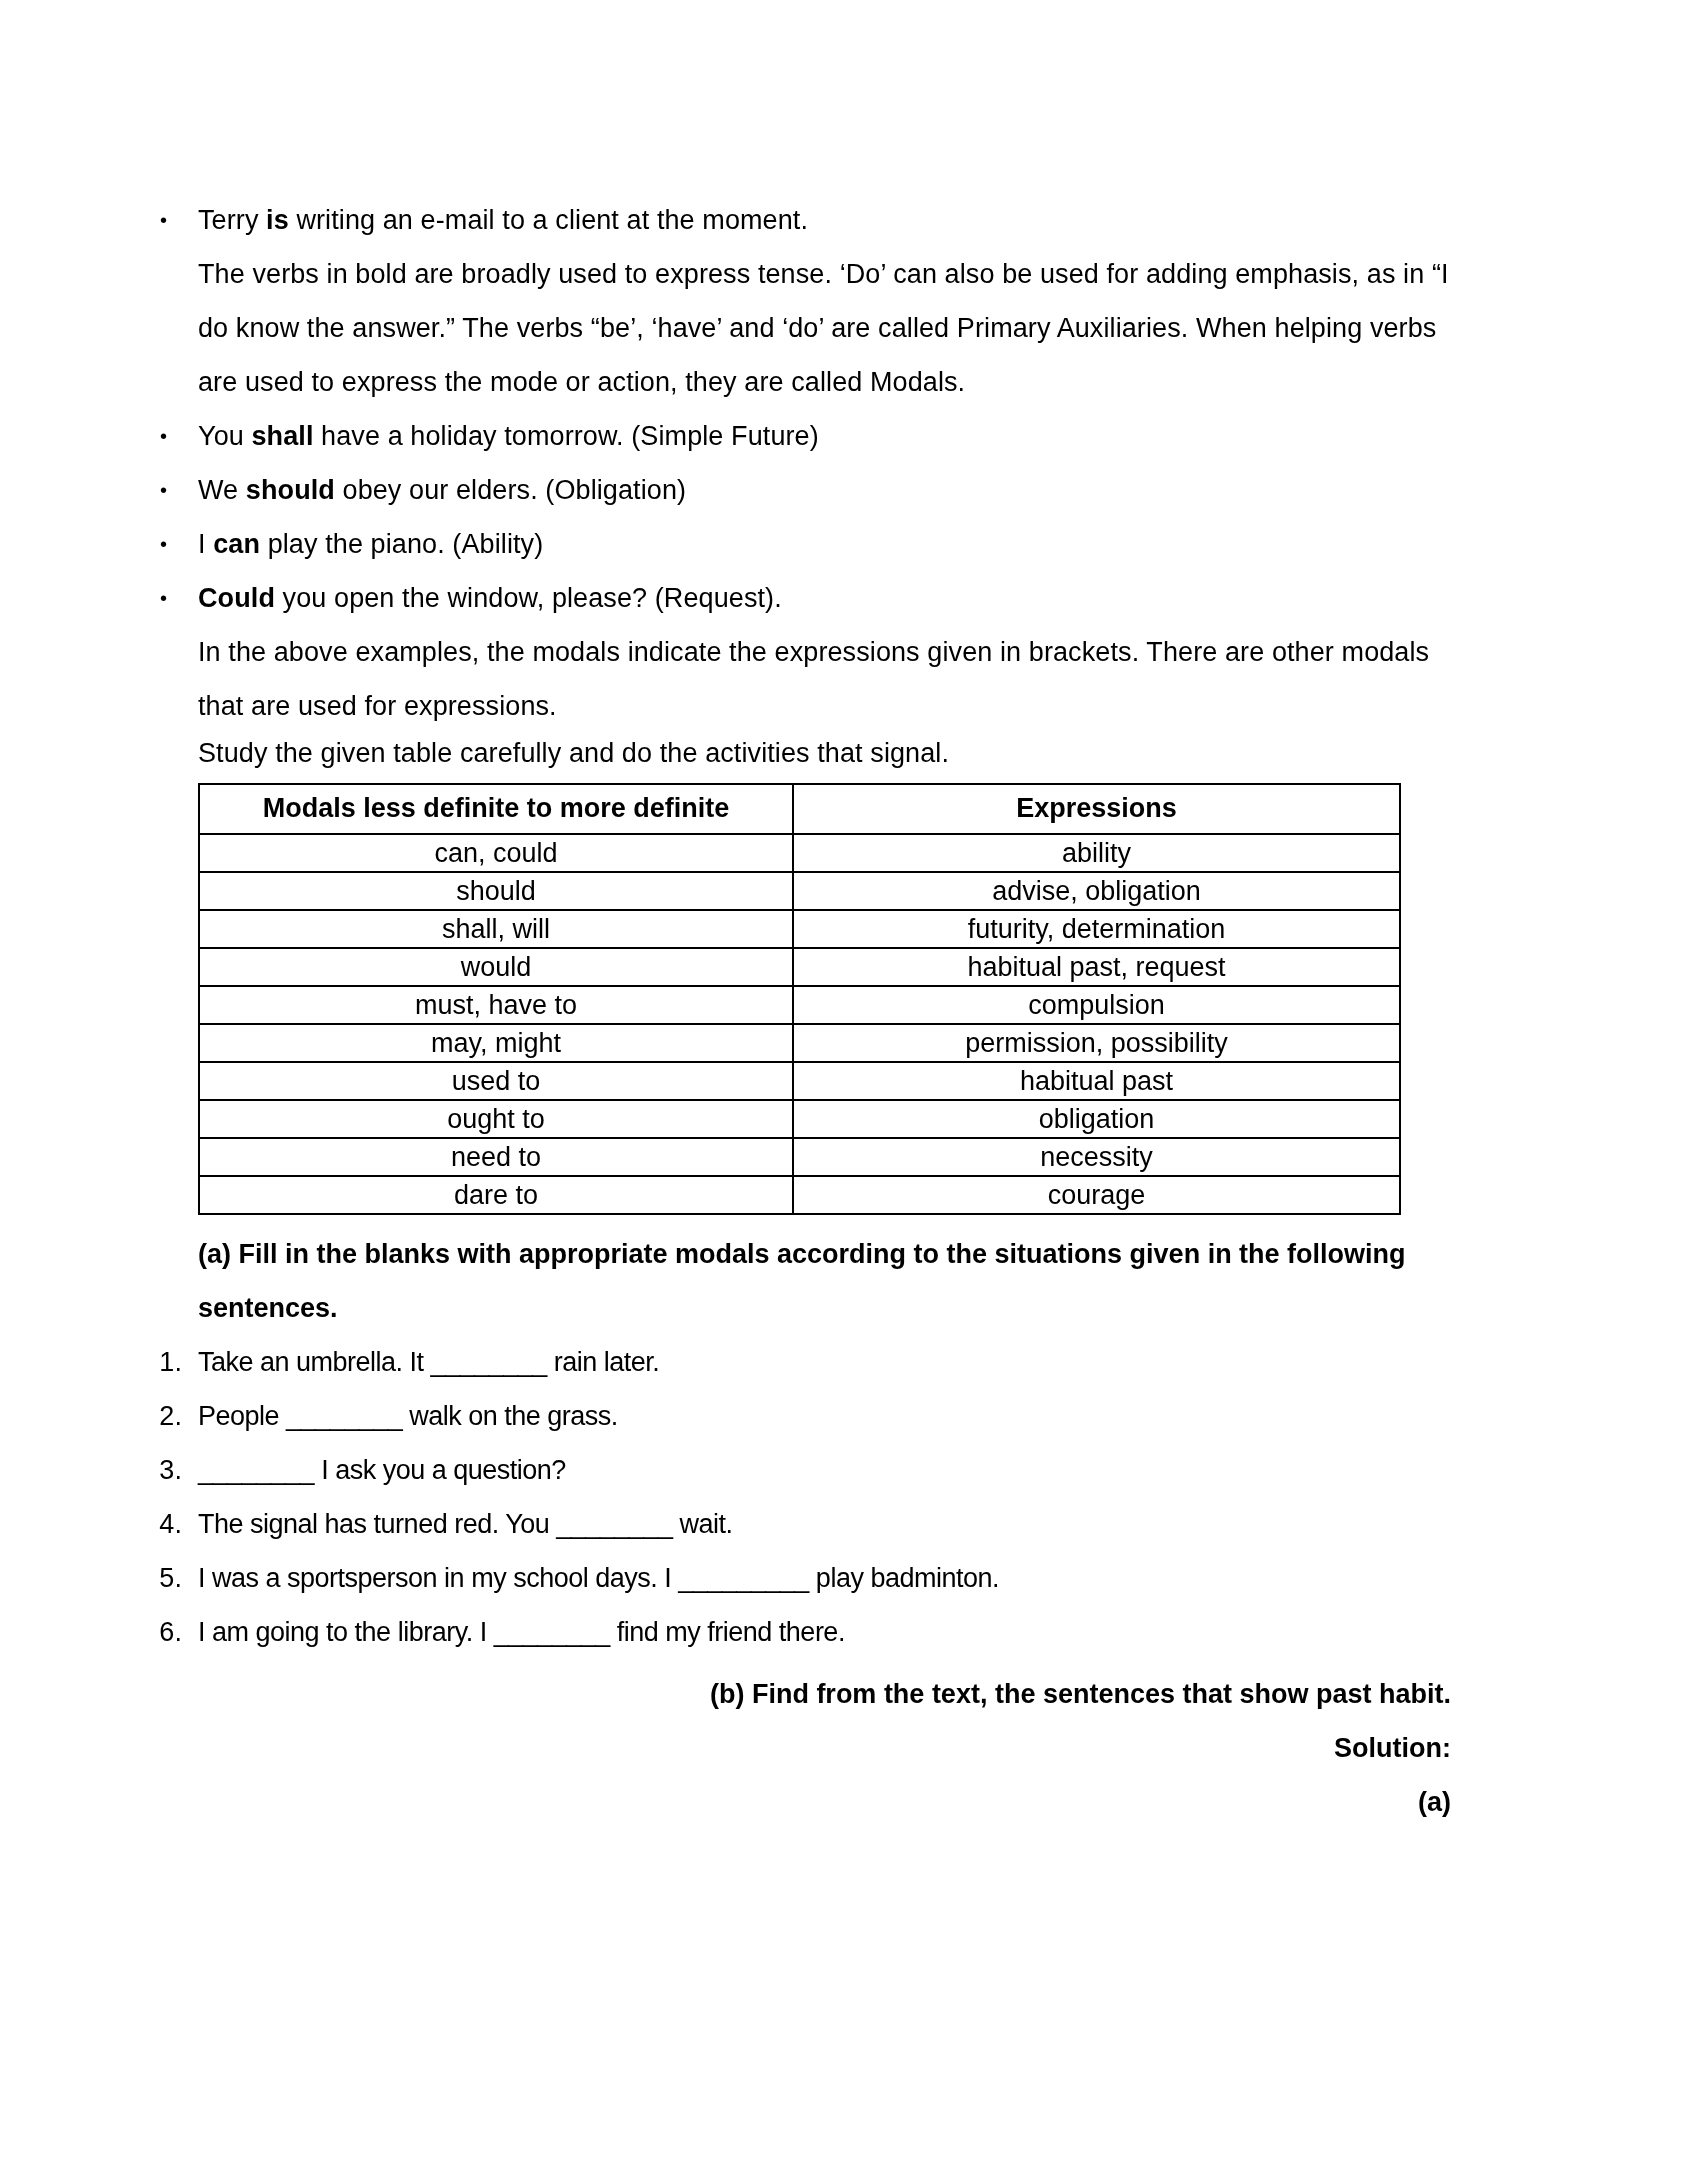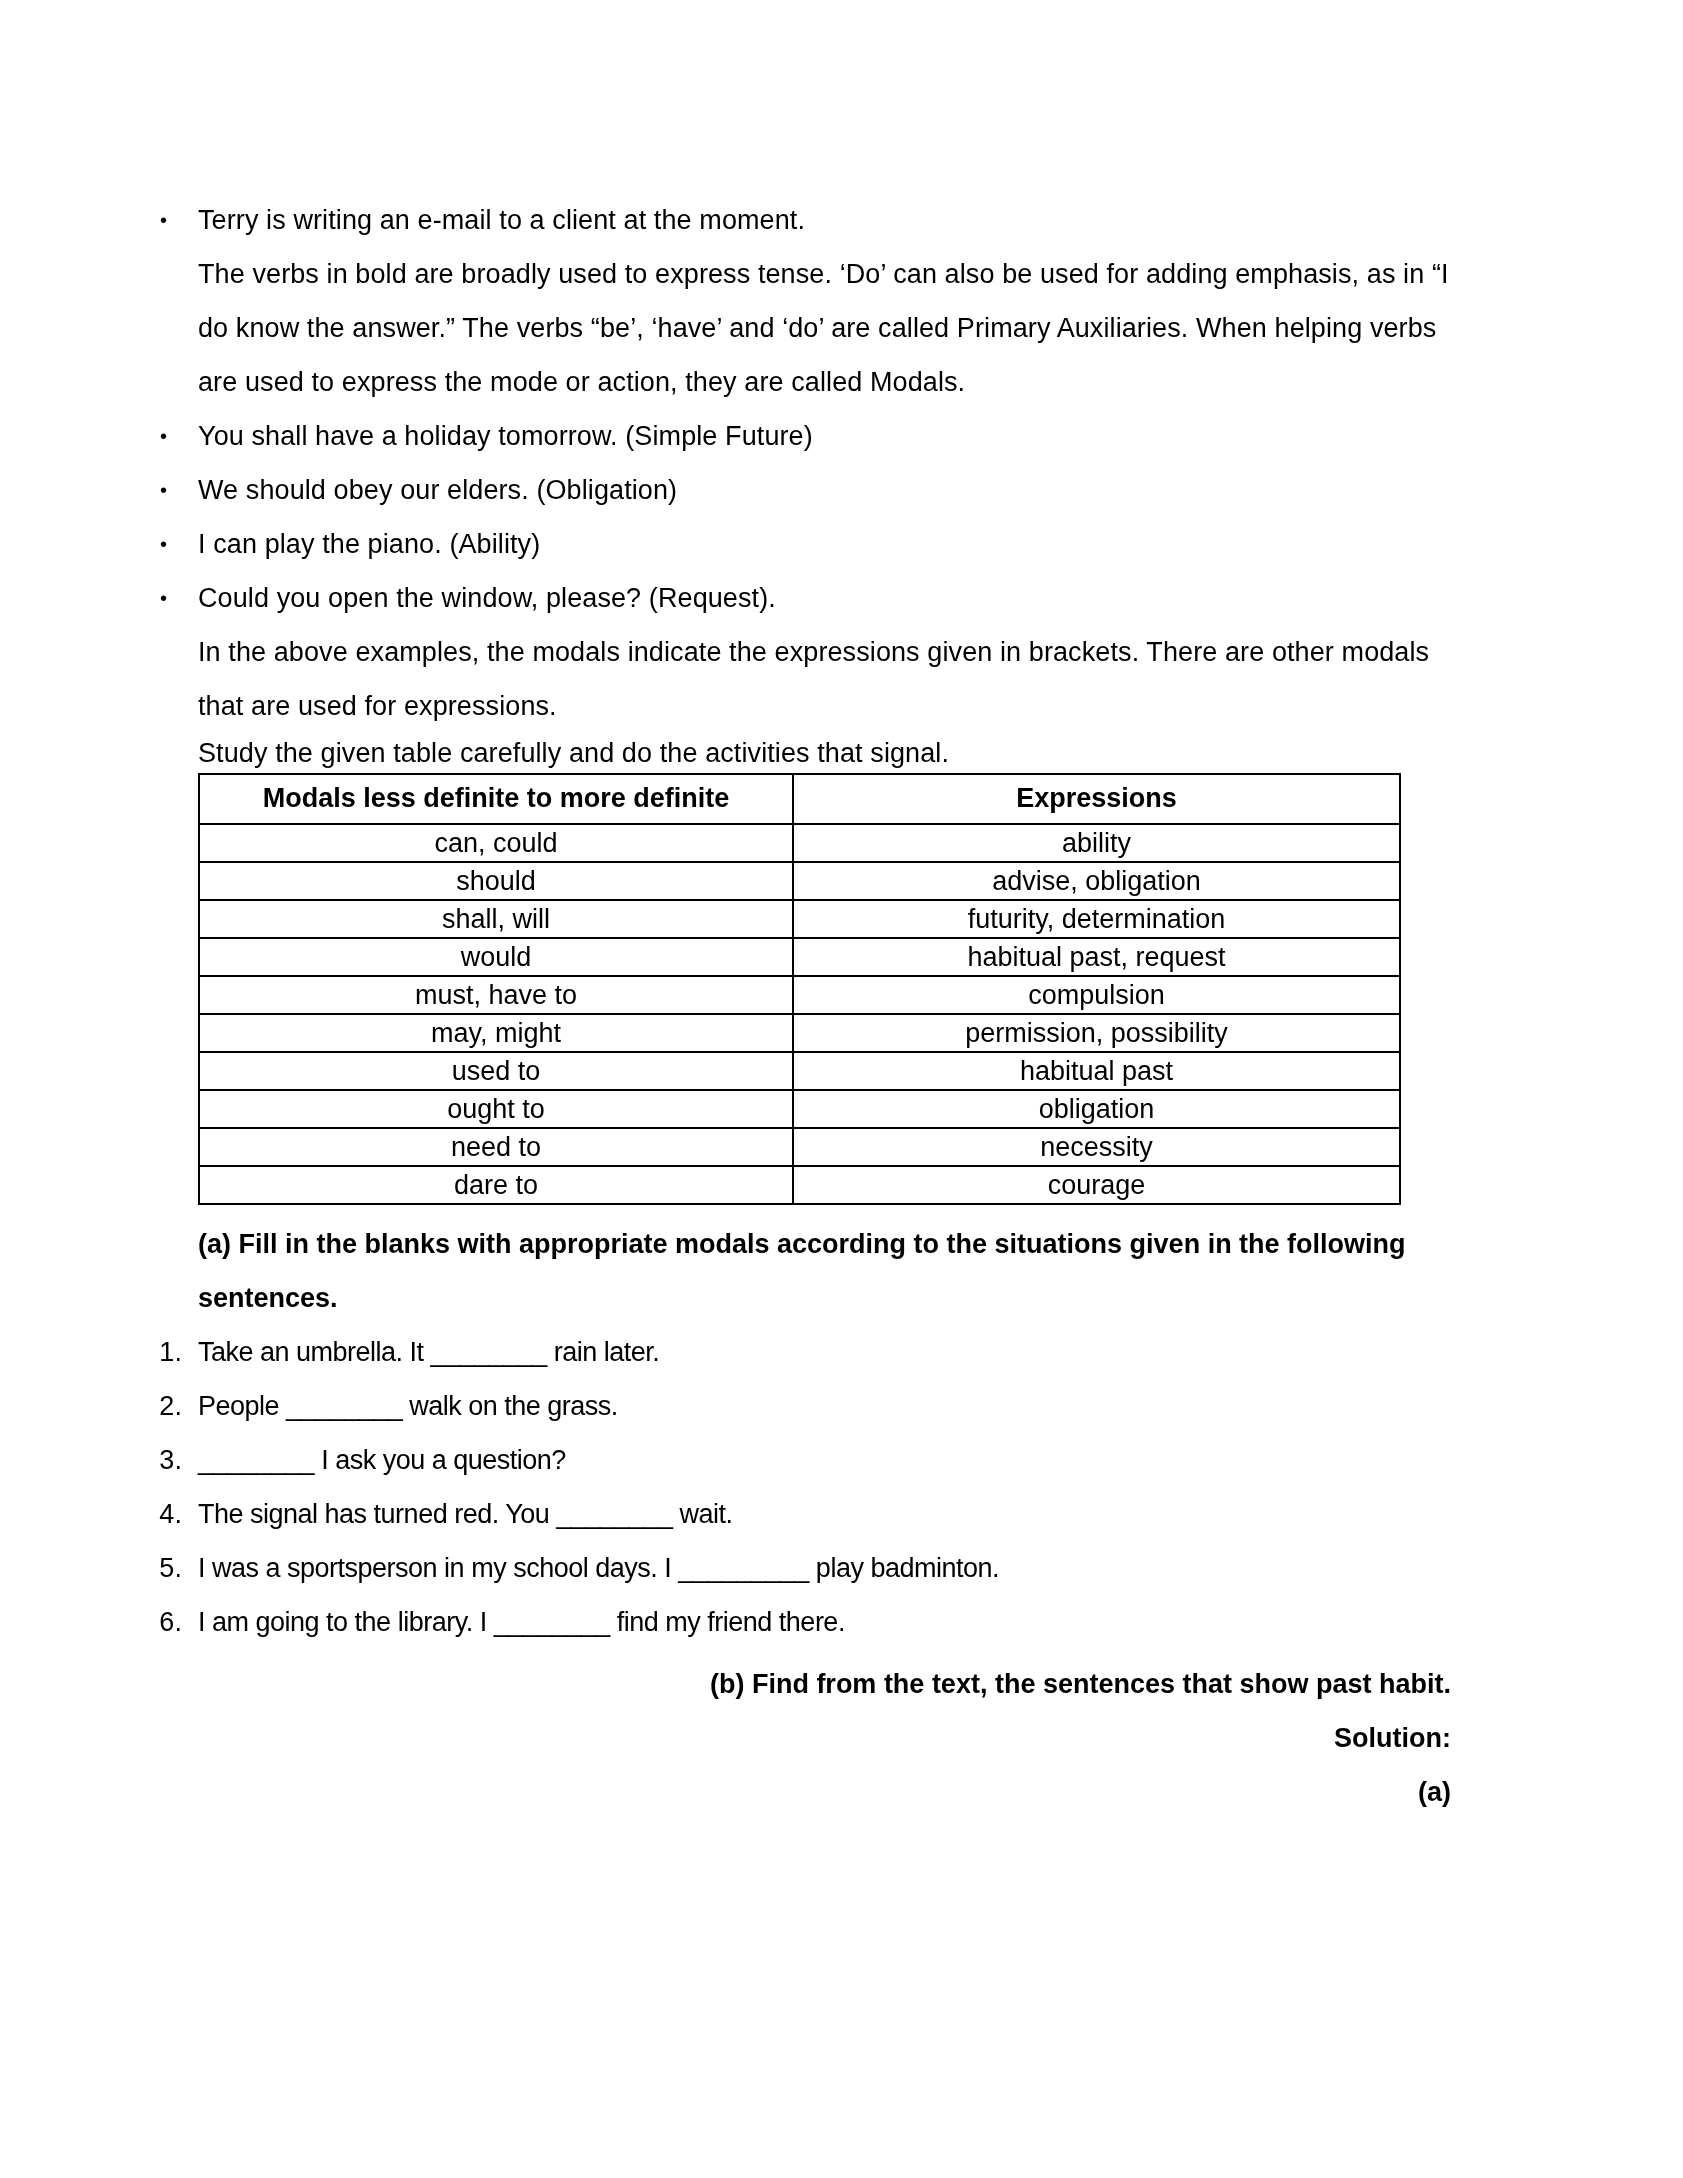--- a/index.html
+++ b/index.html
@@ -55,28 +55,28 @@
     font-size: 27px;
     line-height: 54px;
     letter-spacing: 0.1px;
   }
   .para-tight {
     padding-left: 54px;
     font-size: 27px;
     line-height: 40px;
     letter-spacing: 0.1px;
   }
-  b, .bold { font-weight: normal; }
+  b, .bold { font-weight: bold; }
 
   
   .modal-table {
     border-collapse: collapse;
     width: 1203px;
     margin-left: 54px;
-    margin-top: 0;
+    margin-top: 10px;
     table-layout: fixed;
   }
   .modal-table td, .modal-table th {
     border: 2.5px solid #000;
     text-align: center;
     font-size: 27px;
     padding: 1px 4px;
     line-height: 34px;
     font-weight: normal;
   }

